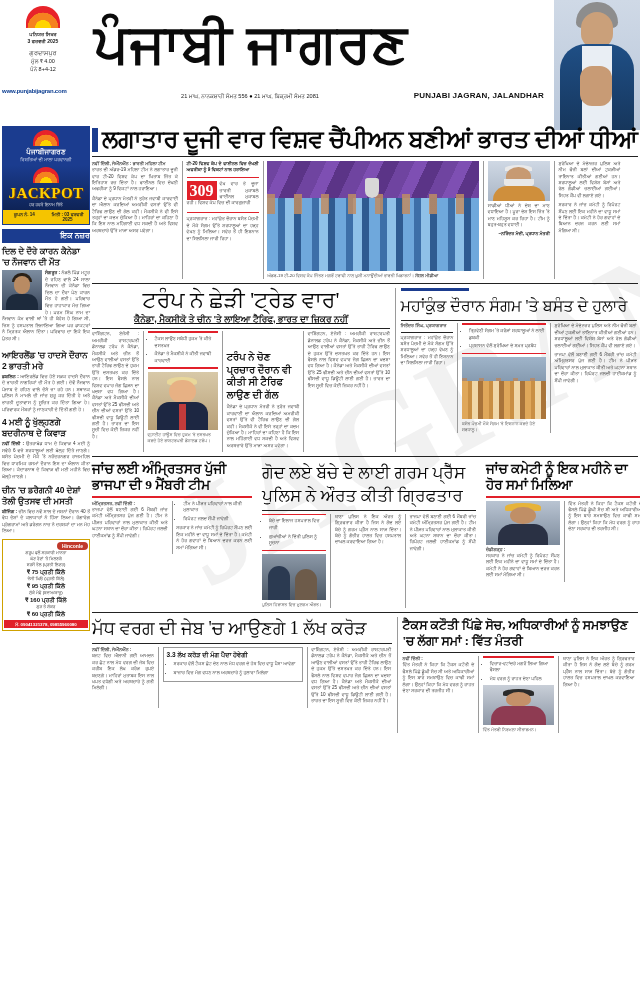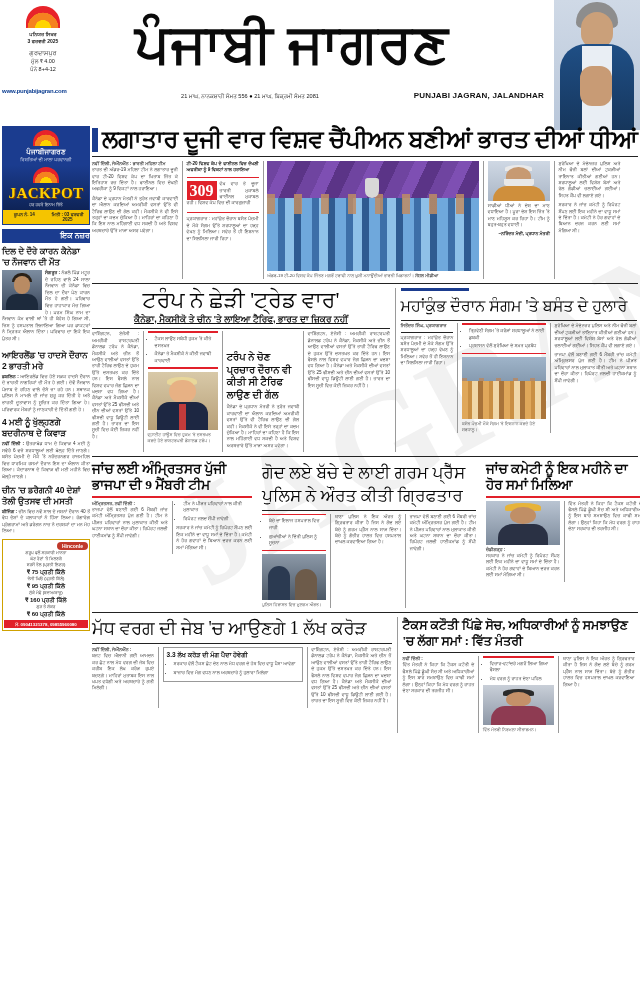--- a/index.html
+++ b/index.html
@@ -26,22 +26,22 @@
     border-radius: 18px 18px 0 0;
   }
   .mh-l-line { font-size:5px; color:#1a1a1a; line-height:7px; font-weight:bold; }
   .mh-l-city { font-size:6.5px; color:#333; line-height:11px; margin-top:2px;}
   .mh-l-sub  { font-size:5.5px; color:#222; line-height:7.5px; }
   .mh-url {
     position:absolute; left:2px; top:88px; width:86px;
     font-size:6px; font-weight:bold; color:#0b3d91; letter-spacing:-.2px;
   }
   .mh-title {
-    position:absolute; left:72px; top:6px; width:440px;
-    text-align:center;
+    position:absolute; left:94px; top:6px; width:440px;
+    text-align:left;
     font-family:"Liberation Serif", serif;
     font-weight:bold; font-size:54px; line-height:76px;
     color:#0a0a0a; letter-spacing:1px;
     white-space:nowrap;
   }
   .mh-dates {
     position:absolute; left:100px; top:92px; width:300px;
     font-size:5.6px; color:#222; text-align:center; line-height:9px;
   }
   .mh-dot { color:#000; }

